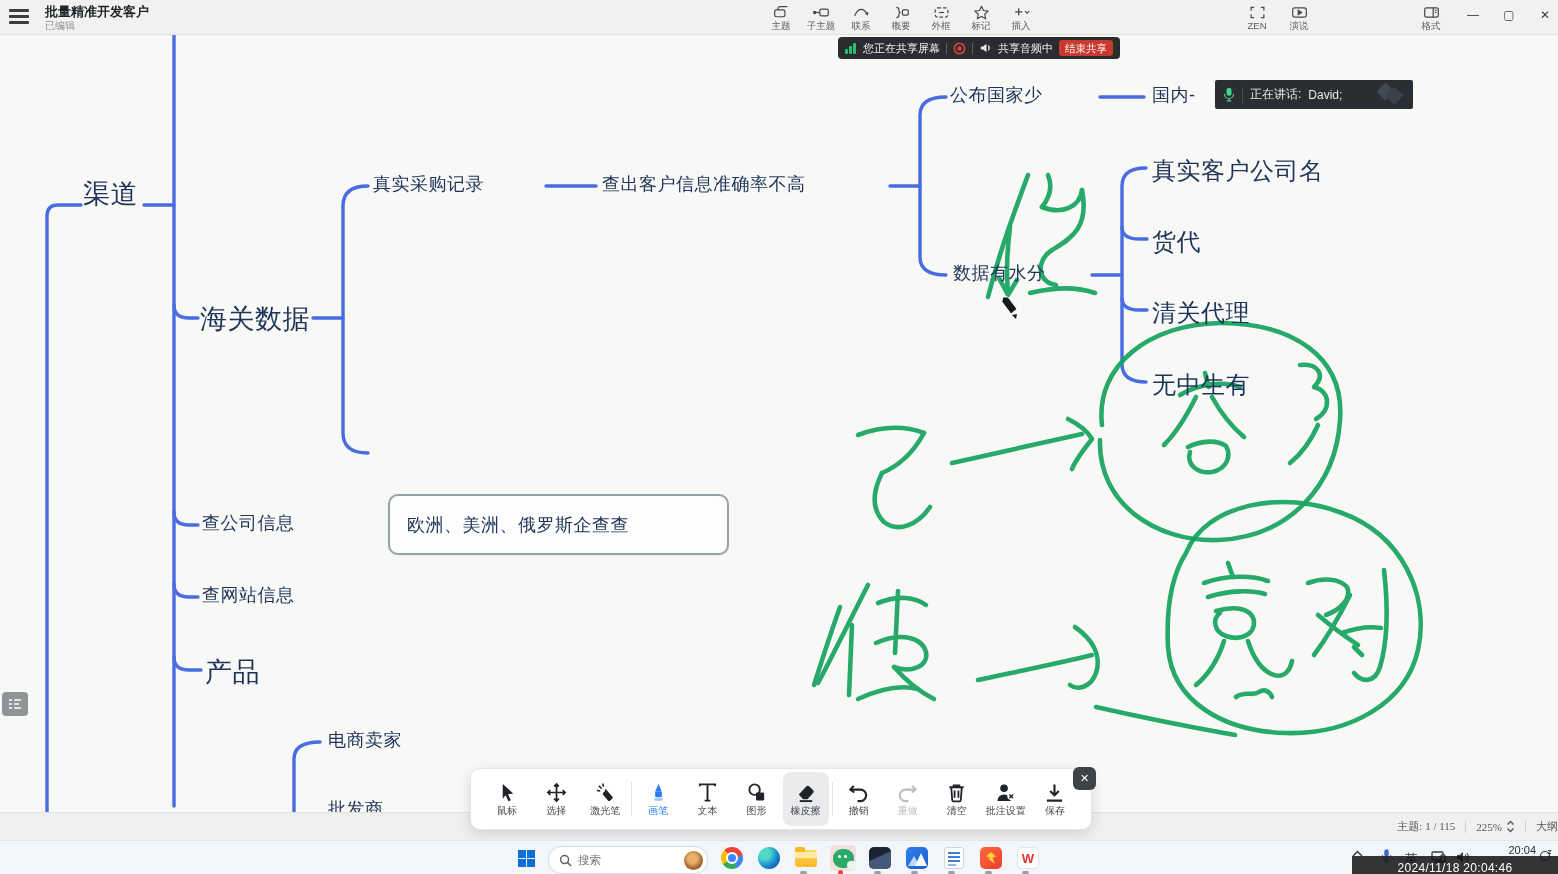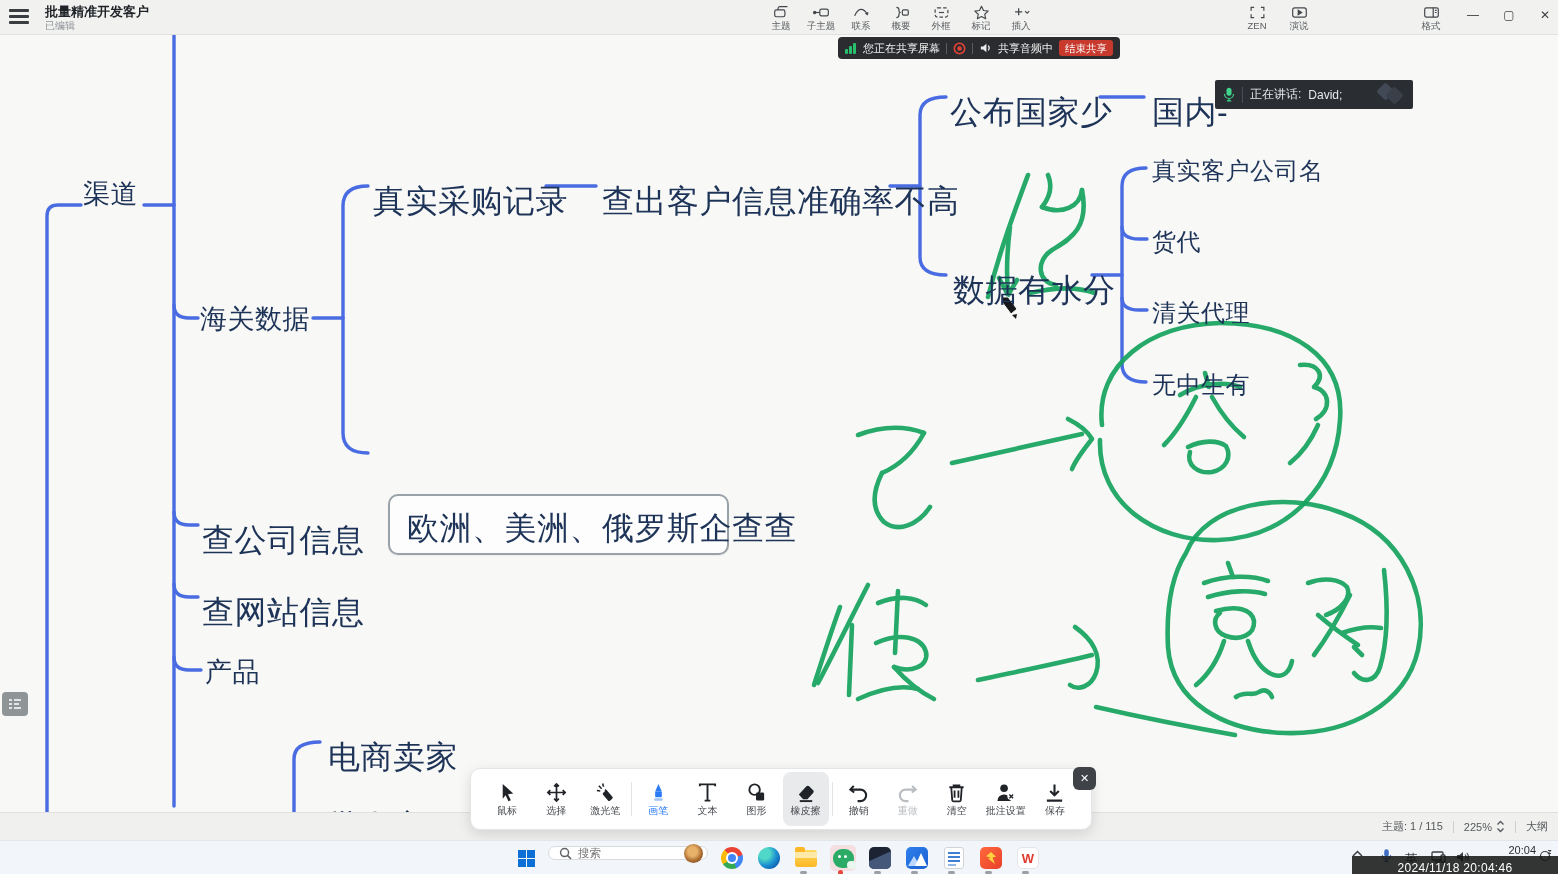--- a/index.html
+++ b/index.html
@@ -23,21 +23,21 @@
   .tb-btn{width:40px;height:32px;display:flex;flex-direction:column;align-items:center;justify-content:center;gap:1px;color:#44474b;cursor:pointer;border-radius:4px;}
   .tb-btn svg{width:17px;height:15px;stroke:#44474b;fill:none;stroke-width:1.4;}
   .tb-btn .lbl{font-size:9.5px;color:#5a5d61;line-height:10px;white-space:nowrap;}
   #tb-right .tb-btn{width:42px;}
   #fmt-btn{margin-left:90px;}
   .winctl{top:0px;width:34px;height:26px;display:flex;align-items:center;justify-content:center;font-size:12px;color:#3c3f43;cursor:pointer;}
 
   
   #canvas{left:0;top:35px;width:1558px;height:777px;background:var(--canvas);overflow:hidden;z-index:1;}
   .node{position:absolute;color:var(--nodetext);white-space:nowrap;font-weight:500;letter-spacing:0.5px;}
-  .f27{font-size:27px;} .f25{font-size:32px;margin-top:8px;} .f24{font-size:24px;}
+  .f27{font-size:27px;} .f25{font-size:18px;} .f24{font-size:24px;}
   #qichacha-box{left:388px;top:459px;width:341px;height:61px;border:2.5px solid #99a1a9;border-radius:10px;background:#fcfdfc;display:flex;align-items:center;padding-left:17px;box-shadow:0 1px 2px rgba(0,0,0,.06);}
 
   
   #share-banner{left:838px;top:37px;height:22px;background:rgba(30,31,34,.94);border-radius:4px;display:flex;align-items:center;padding:0 7px;gap:6px;z-index:20;color:#f2f2f2;font-size:11px;}
   #share-banner .vdiv{width:1px;height:11px;background:#5b5d60;}
   #end-share{background:#c8392e;color:#fff;border:none;border-radius:3px;font-size:10.5px;padding:2px 6px;cursor:pointer;line-height:12px;}
   .sigbars span{display:inline-block;width:2.5px;background:#27c06d;margin-right:1.5px;border-radius:1px;vertical-align:bottom;}
 
   #speaker-toast{left:1215px;top:80px;width:198px;height:29px;background:rgba(26,29,34,.93);display:flex;align-items:center;gap:7px;padding:0 8px;z-index:20;color:#e8e9ea;font-size:12px;border-radius:2px;overflow:hidden;}
   #speaker-toast .vdiv{width:1px;height:16px;background:#4a4e54;}
@@ -52,28 +52,28 @@
   .anno-item{width:46px;height:54px;display:flex;flex-direction:column;align-items:center;justify-content:center;gap:3px;border-radius:8px;cursor:pointer;}
   .anno-item svg{width:21px;height:21px;}
   .anno-item .lbl{font-size:10px;color:#46494e;white-space:nowrap;line-height:10px;}
   .anno-item.active .lbl{color:var(--accent);}
   .anno-item.hl{background:#e9eaec;}
   .anno-item.disabled .lbl{color:#b9bcc0;}
   .anno-div{width:1px;height:34px;background:#e3e4e6;}
   #anno-close{left:1073px;top:767px;width:23px;height:23px;border-radius:6px;background:#3f4348;color:#fff;font-size:11px;display:flex;align-items:center;justify-content:center;z-index:31;cursor:pointer;}
 
   
-  #statusbar{left:0;top:812px;width:1558px;height:28px;background:#f0f1ef;border-top:1px solid #e0e1df;z-index:25;display:flex;align-items:center;justify-content:flex-end;gap:10px;padding-right:10px;font-size:11px;color:#55585c;}
+  #statusbar{left:0;top:812px;width:1558px;height:28px;background:#f0f1ef;border-top:1px solid #e0e1df;z-index:25;display:flex;align-items:center;justify-content:flex-end;gap:10px;font-size:11px;color:#55585c;font-family:Liberation Serif, serif;}
   .st-div{width:1px;height:12px;background:#cfd0ce;}
   #zoom-ctl{display:flex;align-items:center;gap:4px;cursor:pointer;}
 
   
   #taskbar{left:0;top:840px;width:1558px;height:34px;background:#f2f5f9;border-top:1px solid #e2e6ea;z-index:40;}
   .tk{position:absolute;top:4px;width:26px;height:26px;display:flex;align-items:center;justify-content:center;cursor:pointer;}
-  #search-pill{left:548px;top:5px;width:160px;height:14px;background:#fff;border:1px solid #d8dbdf;border-radius:13px;display:flex;align-items:center;padding:0 4px 0 10px;gap:6px;cursor:pointer;}
+  #search-pill{left:548px;top:5px;width:160px;height:28px;background:#fff;border:1px solid #d8dbdf;border-radius:13px;display:flex;align-items:center;padding:0 4px 0 10px;gap:6px;cursor:pointer;}
   #search-pill input{border:none;outline:none;font-size:11.5px;width:96px;color:#444;background:transparent;}
   #bing-pic{width:19px;height:19px;border-radius:50%;background:radial-gradient(circle at 45% 40%,#e8b169 0 30%,#a96a2e 60%,#6e421a);margin-left:auto;}
   .run-dash{position:absolute;top:30px;width:7px;height:3px;border-radius:2px;background:#9aa0a6;}
   .tray{position:absolute;top:9px;color:#3b3e42;font-size:12px;cursor:pointer;}
   #clock{left:1496px;top:3px;width:40px;text-align:right;font-size:11px;color:#2e3134;}
   #dt-overlay{left:1352px;top:856px;width:206px;height:24px;background:rgba(18,18,18,.85);color:#fff;font-size:12px;display:flex;align-items:center;justify-content:center;z-index:50;letter-spacing:.3px;}
 
   svg{display:block;}
 </style>
 </head>

